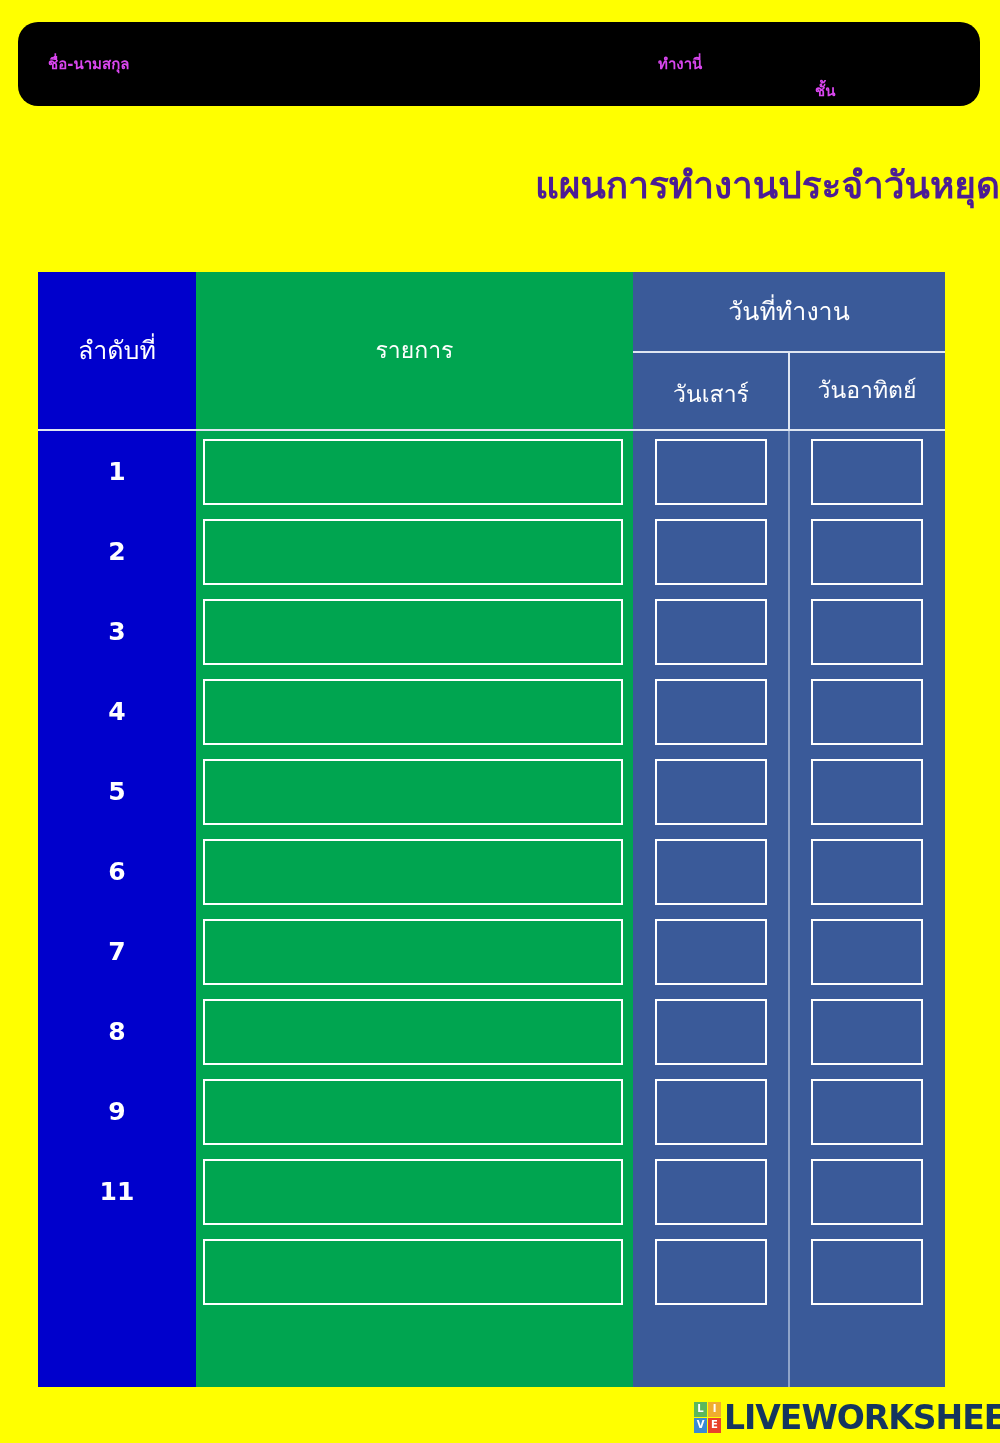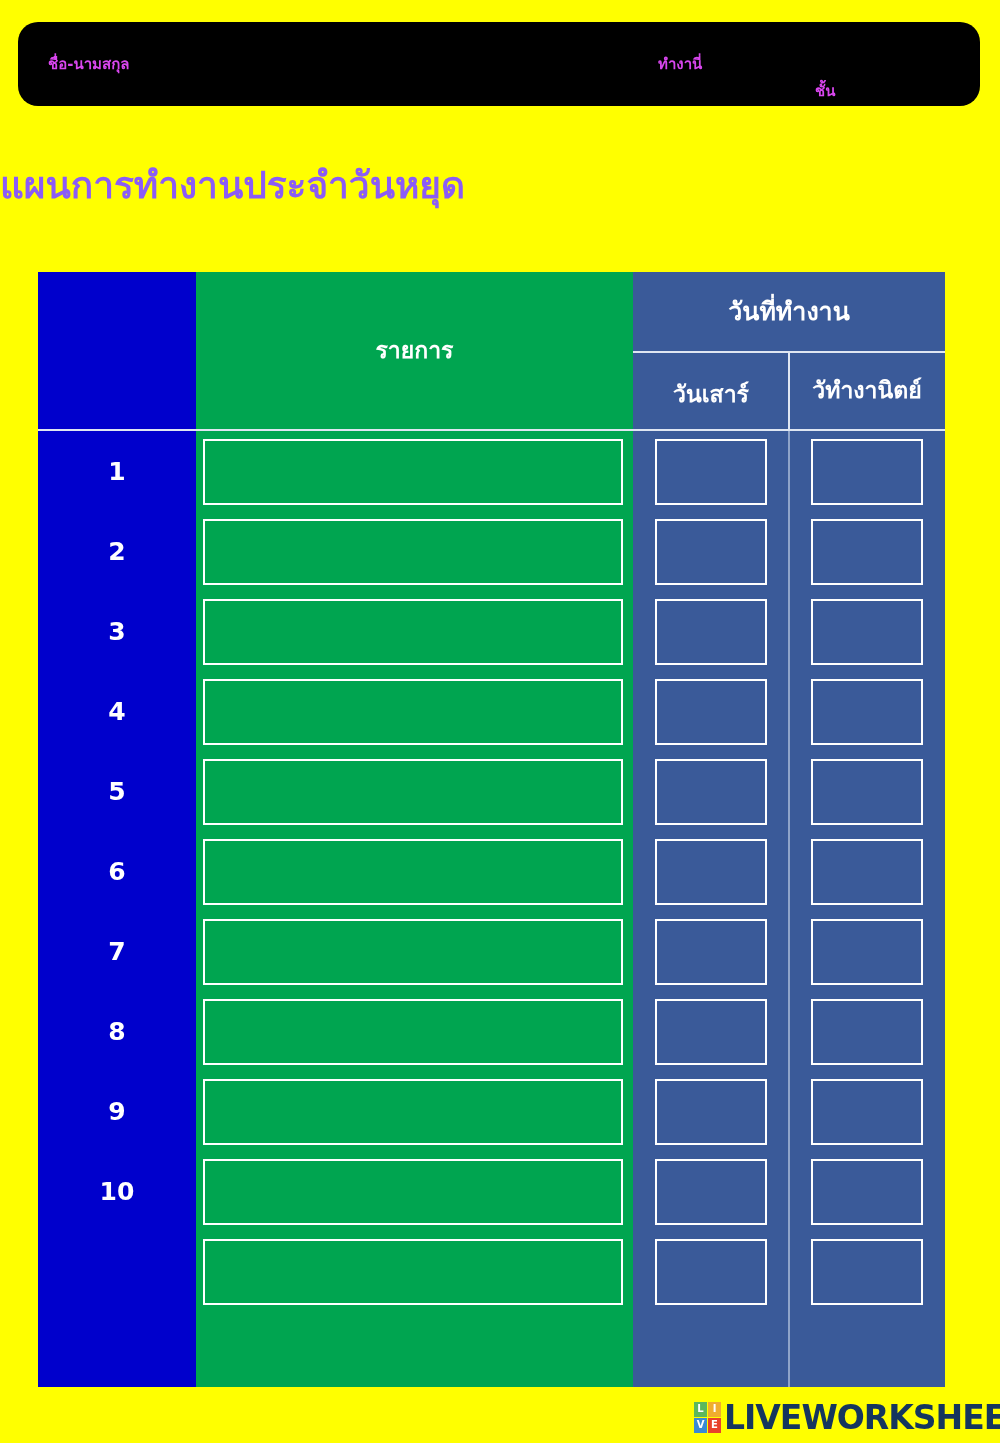--- a/index.html
+++ b/index.html
@@ -41,22 +41,22 @@
   #label-fullname { left: 30px; }
   #label-number   { left: 640px; }
   #label-class    { left: 797px; margin-top: 27px; }
 
   
   #worksheet-title {
     position: absolute;
     left: 0;
     top: 155px;
     width: 1000px;
-    text-align: left;
-    color: #8b5cf6;
+    text-align: right;
+    color: #4c1d95;
     font-size: 37px;
     font-weight: bold;
     letter-spacing: 0px;
   }
 
   
   #plan-table {
     position: absolute;
     left: 38px;
     top: 272px;
@@ -72,21 +72,21 @@
 
   
   #table-header { position: absolute; left: 0; top: 0; width: 907px; height: 158px; }
 
   .hdr-cell {
     position: absolute;
     display: flex;
     align-items: center;
     justify-content: center;
     color: #ffffff;
-    font-weight: bold;
+    font-weight: normal;
     text-align: center;
     line-height: 1.1;
   }
   #hdr-order {
     left: 0px; top: 0px; width: 158px; height: 158px;
     background: #0000cc; font-size: 25px;
   }
   #hdr-item {
     left: 158px; top: 0px; width: 437px; height: 158px;
     background: #00a550; font-size: 23px;
@@ -222,24 +222,25 @@
 
   <div id="worksheet-title">แผนการทำงานประจำวันหยุด</div>
 
   <div id="plan-table">
 
     <div class="col-band" id="band-order"></div>
     <div class="col-band" id="band-item"></div>
     <div class="col-band" id="band-days"></div>
 
     <div id="table-header">
+      <div class="hdr-cell" id="hdr-order">ลำดับที่</div>
       <div class="hdr-cell" id="hdr-item">รายการ</div>
       <div class="hdr-cell" id="hdr-days">วันที่ทำงาน</div>
       <div class="hdr-cell" id="hdr-sat">วันเสาร์</div>
-      <div class="hdr-cell" id="hdr-sun">วัทำงานิตย์</div>
+      <div class="hdr-cell" id="hdr-sun">วันอาทิตย์</div>
       <div class="hdr-rule" id="rule-days-h"></div>
       <div class="hdr-rule" id="rule-days-v"></div>
     </div>
     <div id="rule-header-bottom"></div>
 
     <div id="table-body">
         <div class="row" style="top: 0px;">
           <div class="row-order">1</div>
           <div class="row-item-field"></div>
           <div class="row-check row-check-sat"></div>
@@ -287,21 +288,21 @@
           <div class="row-check row-check-sat"></div>
           <div class="row-check row-check-sun"></div>
         </div>
         <div class="row" style="top: 640px;">
           <div class="row-order">9</div>
           <div class="row-item-field"></div>
           <div class="row-check row-check-sat"></div>
           <div class="row-check row-check-sun"></div>
         </div>
         <div class="row" style="top: 720px;">
-          <div class="row-order">10</div>
+          <div class="row-order">11</div>
           <div class="row-item-field"></div>
           <div class="row-check row-check-sat"></div>
           <div class="row-check row-check-sun"></div>
         </div>
         <div class="row" style="top: 800px;">
           <div class="row-item-field"></div>
           <div class="row-check row-check-sat"></div>
           <div class="row-check row-check-sun"></div>
         </div>
       </div>

